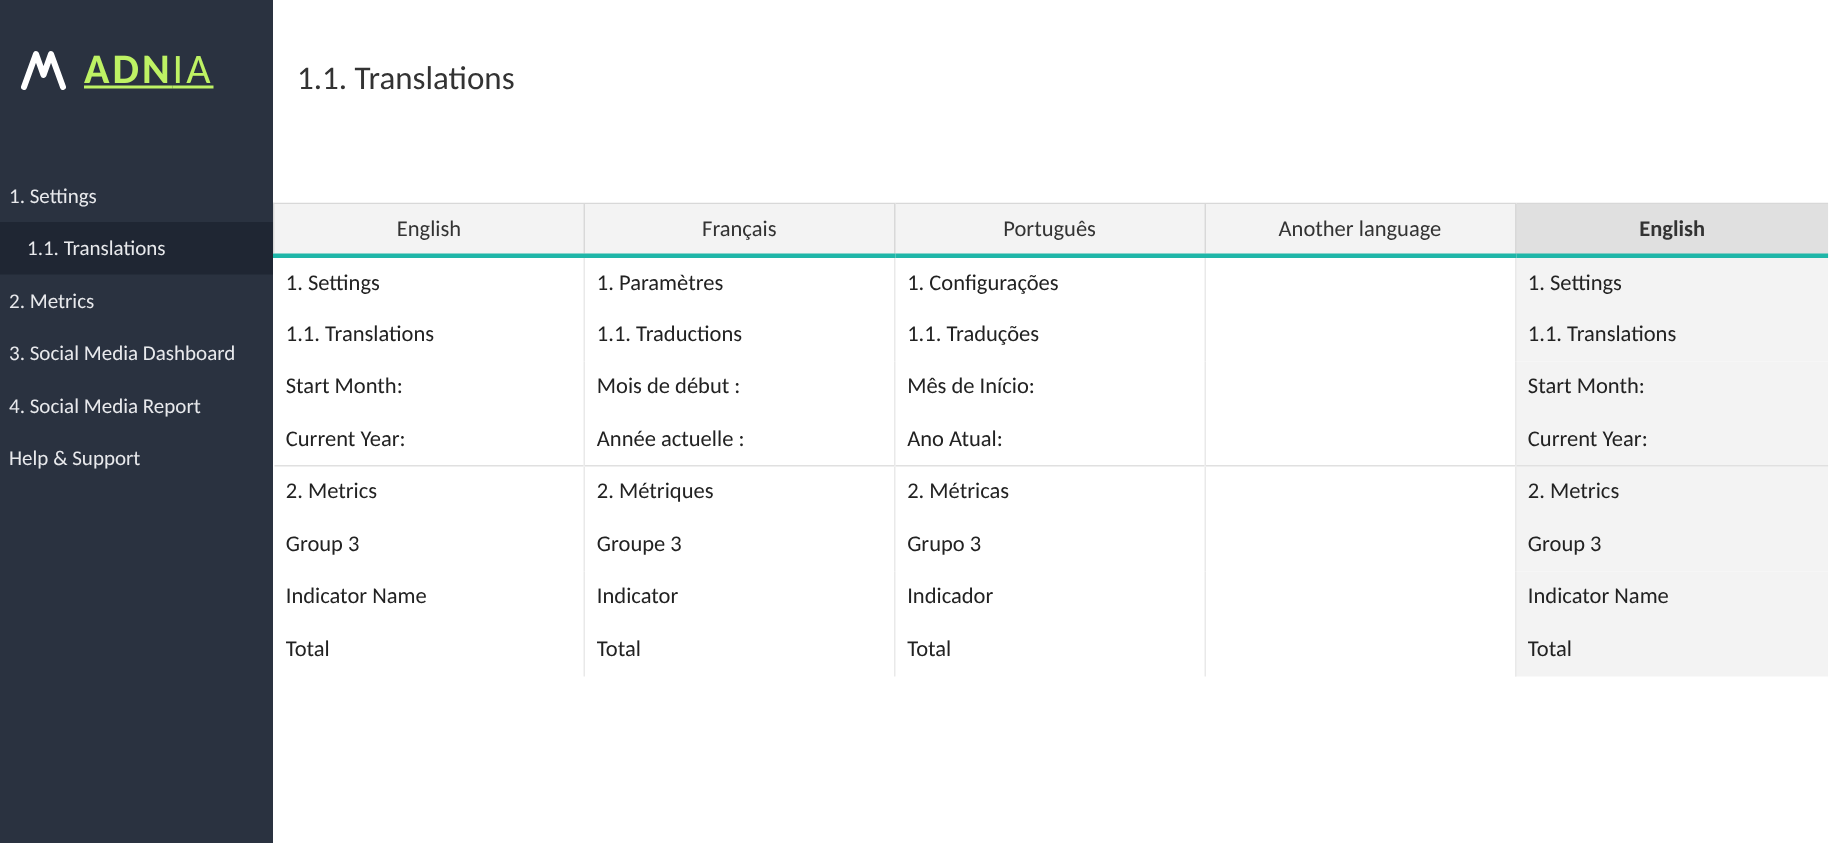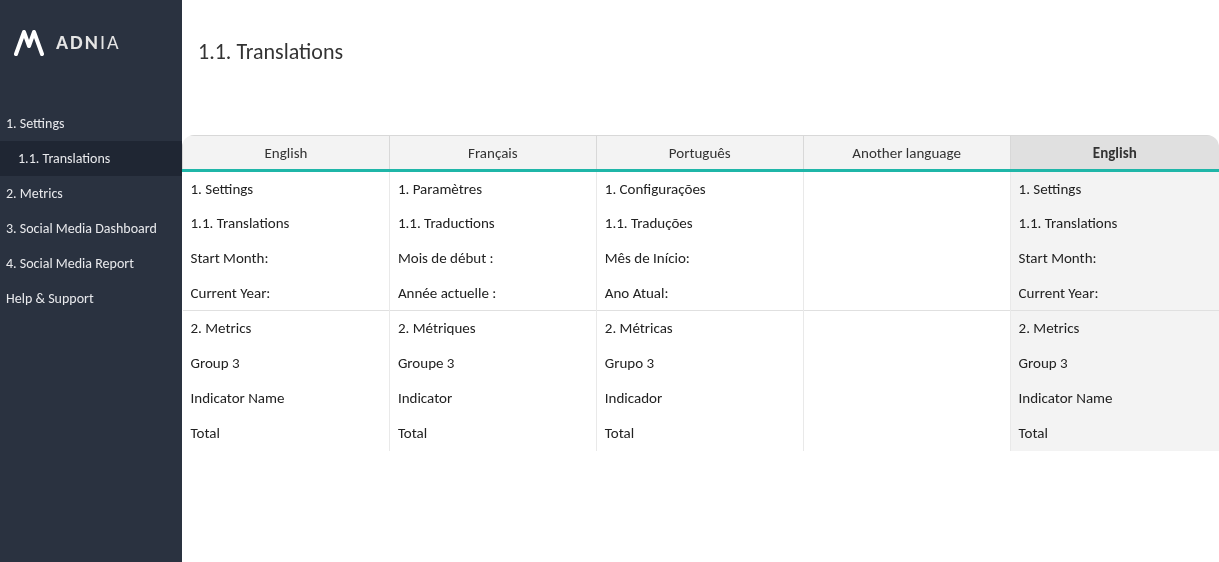--- a/index.html
+++ b/index.html
@@ -22,24 +22,25 @@
     padding-top: 18px;
   }
   .logo {
     display: flex;
     align-items: center;
     gap: 8px;
     padding: 10px 14px 50px 14px;
   }
   .logo svg { flex-shrink: 0; }
   .logo-text {
-    font-size: 20px;
+    font-size: 28px;
     font-weight: 700;
     letter-spacing: 2px;
-    color: #e5e5e5;
+    color: #bef264;
+    text-decoration: underline;
   }
   .logo-text .thin { font-weight: 300; }
   .nav { display: flex; flex-direction: column; }
   .nav-item {
     padding: 9px 10px 9px 6px;
     font-size: 14px;
     color: #e8e9ec;
     cursor: pointer;
   }
   .nav-item.sub { padding-left: 18px; }
@@ -53,21 +54,20 @@
   .page-title {
     font-size: 22px;
     font-weight: 400;
     color: #333;
     padding: 38px 0 0 16px;
     height: 135px;
   }
   .table-wrap {
     flex: 1;
     overflow: hidden;
-    border-radius: 12px;
   }
   table {
     border-collapse: collapse;
     width: 100%;
     table-layout: fixed;
   }
   th, td {
     text-align: left;
     padding: 0 8px;
     height: 35px;

